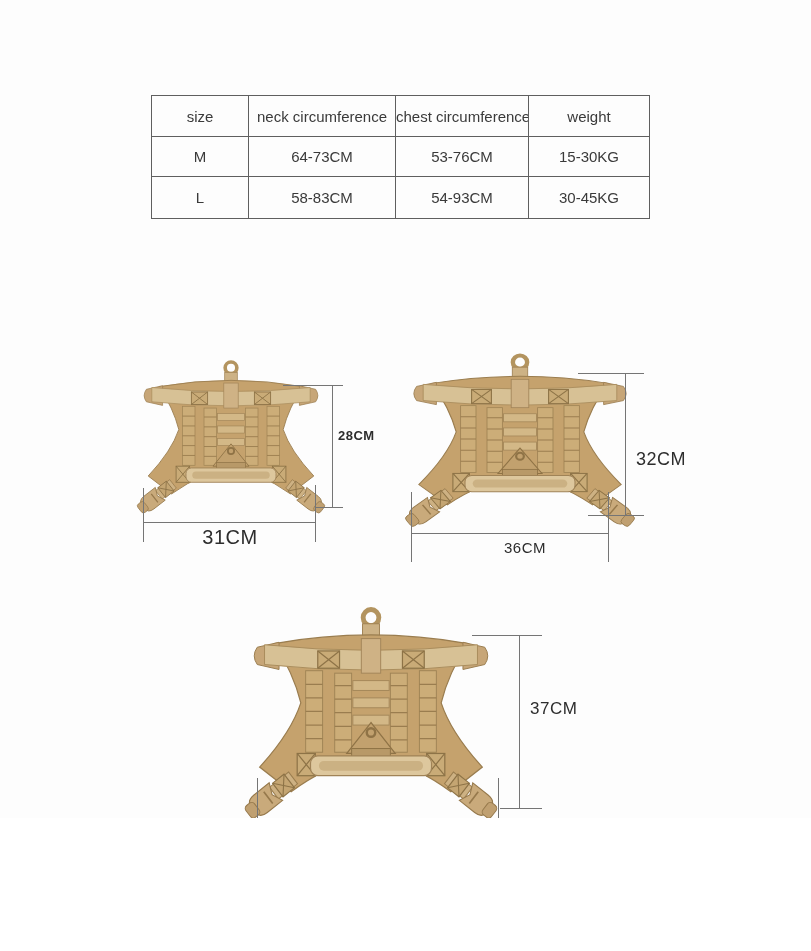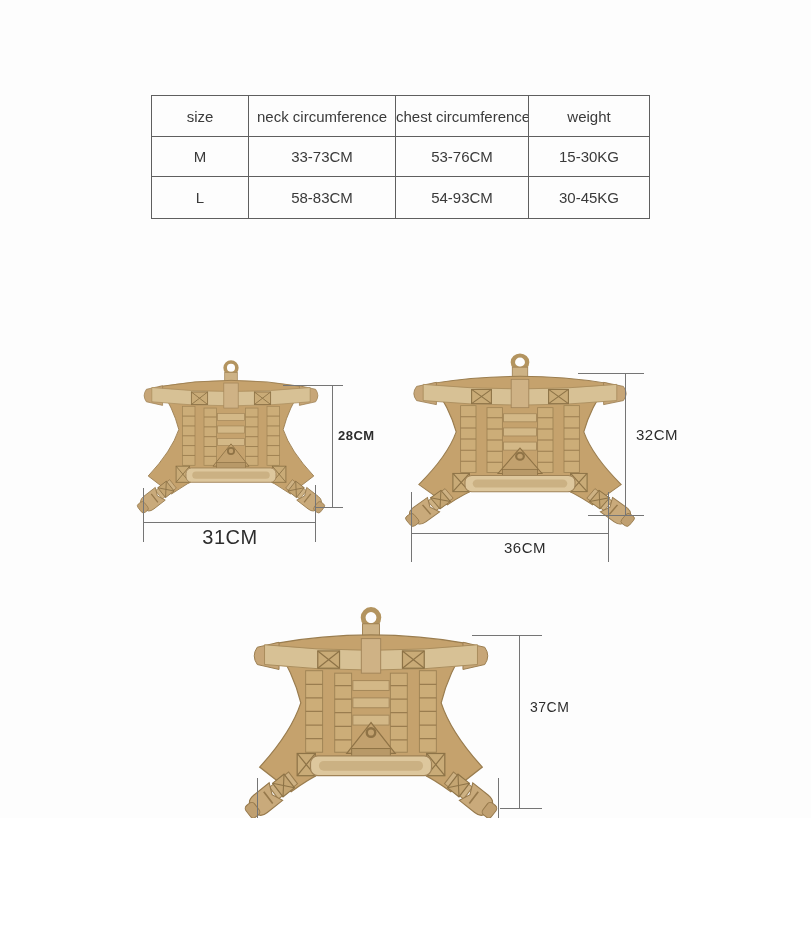--- a/index.html
+++ b/index.html
@@ -49,21 +49,21 @@
       <tr>
         <th>size</th>
         <th>neck circumference</th>
         <th>chest circumference</th>
         <th>weight</th>
       </tr>
     </thead>
     <tbody>
       <tr class="r0">
         <td>M</td>
-        <td>33-73CM</td>
+        <td>64-73CM</td>
         <td>53-76CM</td>
         <td>15-30KG</td>
       </tr>
       <tr class="r1">
         <td>L</td>
         <td>58-83CM</td>
         <td>54-93CM</td>
         <td>30-45KG</td>
       </tr>
     </tbody>
@@ -159,31 +159,31 @@
   <div class="dim v" style="left:143px; top:488px; height:54px;"></div>
   <div class="dim v" style="left:315px; top:485px; height:57px;"></div>
   <div class="dim-label center" style="left:194px; top:526px; width:72px; font-size:20px;">31CM</div>
 
   <svg class="harness-svg" style="left:410px; top:351px; width:220px; height:172px;" viewBox="0 0 200 170" preserveAspectRatio="none" overflow="visible">
     <use href="#harness-shape"></use>
   </svg>
   <div class="dim v" style="left:625px; top:373px; height:142px;"></div>
   <div class="dim h" style="left:578px; top:373px; width:66px;"></div>
   <div class="dim h" style="left:588px; top:515px; width:56px;"></div>
-  <div class="dim-label" style="left:636px; top:427px; font-size:15px;">32CM</div>
+  <div class="dim-label" style="left:636px; top:450px; font-size:18px;">32CM</div>
   <div class="dim h" style="left:411px; top:533px; width:197px;"></div>
   <div class="dim v" style="left:411px; top:492px; height:70px;"></div>
   <div class="dim v" style="left:608px; top:492px; height:70px;"></div>
   <div class="dim-label center" style="left:474px; top:540px; width:72px; font-size:15px;text-align:right;">36CM</div>
 
   <svg class="harness-svg" style="left:250px; top:604px; width:242px; height:210px;" viewBox="0 0 200 170" preserveAspectRatio="none" overflow="visible">
     <use href="#harness-shape"></use>
   </svg>
   <div class="dim v" style="left:519px; top:635px; height:173px;"></div>
   <div class="dim h" style="left:472px; top:635px; width:70px;"></div>
   <div class="dim h" style="left:500px; top:808px; width:42px;"></div>
-  <div class="dim-label" style="left:530px; top:700px; font-size:14px;">37CM</div>
+  <div class="dim-label" style="left:530px; top:700px; font-size:17px;">37CM</div>
   <div class="dim h" style="left:257px; top:832px; width:241px;"></div>
   <div class="dim v" style="left:257px; top:778px; height:87px;"></div>
   <div class="dim v" style="left:498px; top:778px; height:87px;"></div>
   <div class="dim-label center" style="left:338px; top:839px; width:82px; font-size:22px;">40CM</div>
 
 </div>
 
 </body></html>

